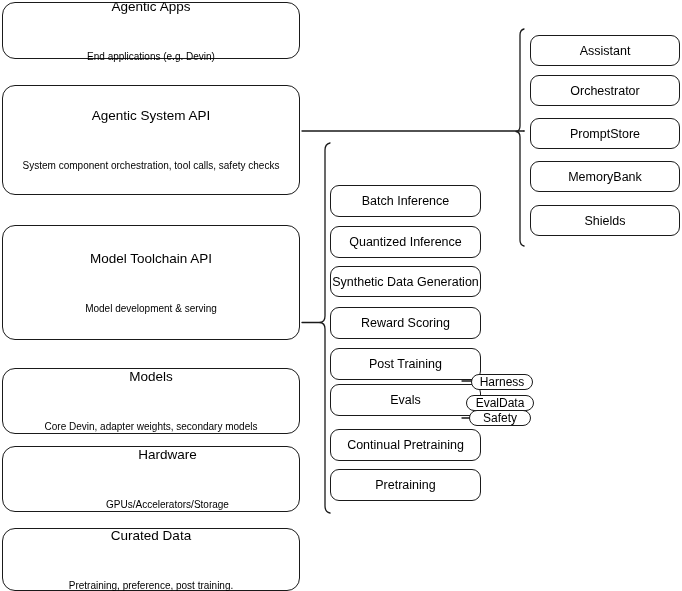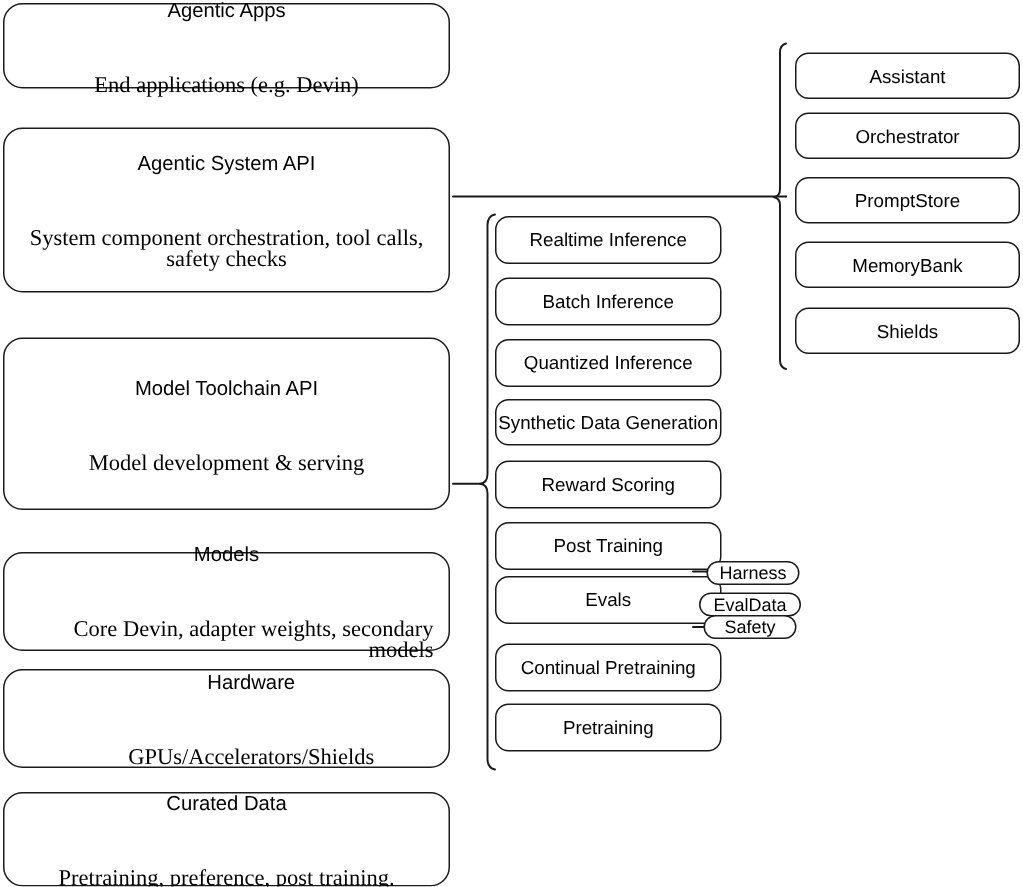--- a/index.html
+++ b/index.html
@@ -42,25 +42,24 @@
   .layer {
     border-radius: 13px;
     padding: 0 10px;
   }
   .layer .title {
     font-size: 13.5px;
     line-height: 18px;
     color: #000;
   }
   .layer .sub {
-    font-size: 15px;
+    font-size: 10px;
     line-height: 14px;
     margin-top: 2px;
     color: #000;
-    font-family: Liberation Serif, serif;
   }
 
   
   .mid {
     border-radius: 9px;
     font-size: 12.5px;
     line-height: 16px;
   }
 
   
@@ -141,31 +140,28 @@
     <div class="sub">Model development &amp; serving</div>
   </div>
 
   <div class="node layer" style="left:2px; top:368px; width:298px; height:66px;text-align:right;">
     <div class="title">Models</div>
     <div class="sub">Core Devin, adapter weights, secondary models</div>
   </div>
 
   <div class="node layer" style="left:2px; top:446px; width:298px; height:66px;padding-left:43px;">
     <div class="title">Hardware</div>
-    <div class="sub">GPUs/Accelerators/Shields</div>
+    <div class="sub">GPUs/Accelerators/Storage</div>
   </div>
 
   <div class="node layer" style="left:2px; top:528px; width:298px; height:63px;">
     <div class="title">Curated Data</div>
     <div class="sub">Pretraining, preference, post training.</div>
   </div>
 
-  <div class="node mid" style="left:330px; top:144px; width:151px; height:32px;">
-    <span>Realtime Inference</span>
-  </div>
   <div class="node mid" style="left:330px; top:185px; width:151px; height:32px;">
     <span>Batch Inference</span>
   </div>
   <div class="node mid" style="left:330px; top:226px; width:151px; height:32px;">
     <span>Quantized Inference</span>
   </div>
   <div class="node mid" style="left:330px; top:266px; width:151px; height:31px;">
     <span>Synthetic Data Generation</span>
   </div>
   <div class="node mid" style="left:330px; top:307px; width:151px; height:32px;">

